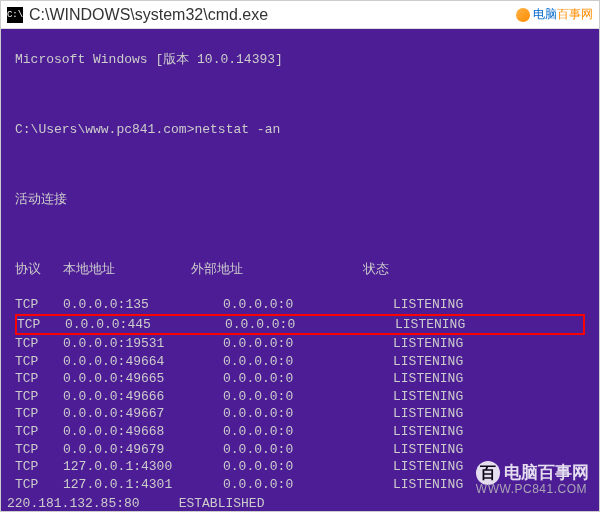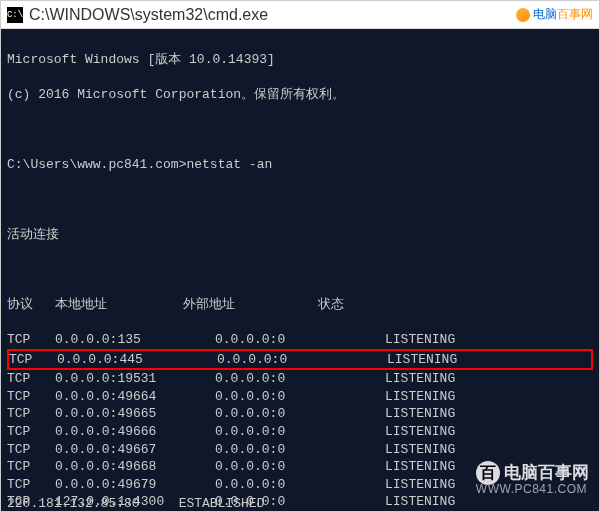--- a/index.html
+++ b/index.html
@@ -51,45 +51,45 @@
 .brand-top .icon {
   width: 14px;
   height: 14px;
   border-radius: 50%;
   background: linear-gradient(135deg, #ffb347, #ff8c00);
   margin-right: 3px;
 }
 .brand-top .blue { color: #0066cc; }
 .brand-top .orange { color: #ff8c00; }
 .terminal {
-  background: #0f172a;
+  background: #4c1d95;
   color: #cccccc;
   height: 484px;
-  padding: 4px 6px;
+  padding: 4px 14px;
   line-height: 1.35;
   white-space: pre;
   overflow: hidden;
   position: relative;
 }
 .row {
   display: flex;
   white-space: pre;
 }
 .c-proto { width: 48px; display: inline-block; }
 .c-local { width: 160px; display: inline-block; }
 .c-foreign { width: 170px; display: inline-block; }
 .c-state { display: inline-block; }
 .header-row {
   display: flex;
   align-items: center;
 }
 .h-proto { width: 48px; display: inline-block; }
 .h-local { width: 128px; display: inline-block; }
 .h-foreign { width: 135px; display: inline-block; }
-.h-state { display: inline-block; }
+.h-state { display: inline-block; margin-left: 37px; }
 .redbox {
   border: 2px solid #ff0000;
 }
 .ime-bar {
   position: absolute;
   bottom: 0;
   left: 0;
   width: 100%;
   padding: 0 6px;
   color: #cccccc;
@@ -139,21 +139,20 @@
   <div class="title-text">C:\WINDOWS\system32\cmd.exe</div>
   <div class="brand-top">
     <span class="icon"></span>
     <span class="blue">电脑</span>
       <span class="orange">百事网</span>
   </div>
 </div>
 
 <div class="terminal">
 <div>Microsoft Windows [版本 10.0.14393]</div>
-<div>(c) 2016 Microsoft Corporation。保留所有权利。</div>
 <div>&nbsp;</div>
 <div><span>C:\Users\www.pc841.com&gt;</span><span>netstat -an</span></div>
 <div>&nbsp;</div>
 <div>活动连接</div>
 <div>&nbsp;</div>
 <div class="header-row">  <span class="h-proto">协议</span><span class="h-local">本地地址</span><span class="h-foreign">外部地址</span><span class="h-state">状态</span></div>
 <div id="rows-container"><div class="row">  <span class="c-proto">TCP</span><span class="c-local">0.0.0.0:135</span><span class="c-foreign">0.0.0.0:0</span><span class="c-state">LISTENING</span></div><div class="row redbox">  <span class="c-proto">TCP</span><span class="c-local">0.0.0.0:445</span><span class="c-foreign">0.0.0.0:0</span><span class="c-state">LISTENING</span></div><div class="row">  <span class="c-proto">TCP</span><span class="c-local">0.0.0.0:19531</span><span class="c-foreign">0.0.0.0:0</span><span class="c-state">LISTENING</span></div><div class="row">  <span class="c-proto">TCP</span><span class="c-local">0.0.0.0:49664</span><span class="c-foreign">0.0.0.0:0</span><span class="c-state">LISTENING</span></div><div class="row">  <span class="c-proto">TCP</span><span class="c-local">0.0.0.0:49665</span><span class="c-foreign">0.0.0.0:0</span><span class="c-state">LISTENING</span></div><div class="row">  <span class="c-proto">TCP</span><span class="c-local">0.0.0.0:49666</span><span class="c-foreign">0.0.0.0:0</span><span class="c-state">LISTENING</span></div><div class="row">  <span class="c-proto">TCP</span><span class="c-local">0.0.0.0:49667</span><span class="c-foreign">0.0.0.0:0</span><span class="c-state">LISTENING</span></div><div class="row">  <span class="c-proto">TCP</span><span class="c-local">0.0.0.0:49668</span><span class="c-foreign">0.0.0.0:0</span><span class="c-state">LISTENING</span></div><div class="row">  <span class="c-proto">TCP</span><span class="c-local">0.0.0.0:49679</span><span class="c-foreign">0.0.0.0:0</span><span class="c-state">LISTENING</span></div><div class="row">  <span class="c-proto">TCP</span><span class="c-local">127.0.0.1:4300</span><span class="c-foreign">0.0.0.0:0</span><span class="c-state">LISTENING</span></div><div class="row">  <span class="c-proto">TCP</span><span class="c-local">127.0.0.1:4301</span><span class="c-foreign">0.0.0.0:0</span><span class="c-state">LISTENING</span></div></div>
 
   <div class="watermark">
     <div class="wm-icon">百</div>

